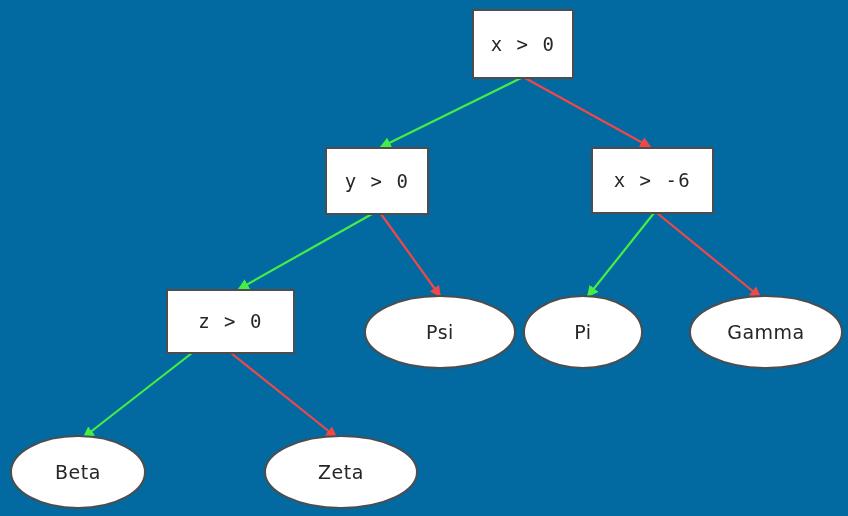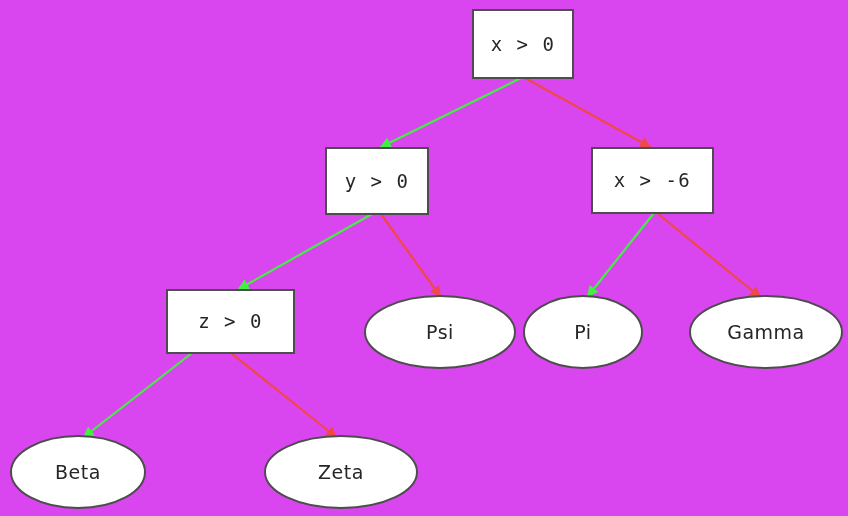--- a/index.html
+++ b/index.html
@@ -46,21 +46,21 @@
     letter-spacing: 0.5px;
   }
   .edge-line {
     stroke-width: 2.2;
     fill: none;
   }
 </style>
 </head>
 <body>
 
-<div id="diagram-root" style="background: #d946ef;">
+<div id="diagram-root" style="background: #0369a1;">
   <svg id="tree-svg" viewBox="0 0 848 516" xmlns="http://www.w3.org/2000/svg">
 
     <defs>
       <marker id="arrow-true" viewBox="0 0 10 10" refX="8.5" refY="5" markerWidth="5.2" markerHeight="5.2" orient="auto-start-reverse">
         <path d="M 0 0 L 10 5 L 0 10 z" fill="#44ee44"></path>
       </marker>
       <marker id="arrow-false" viewBox="0 0 10 10" refX="8.5" refY="5" markerWidth="5.2" markerHeight="5.2" orient="auto-start-reverse">
         <path d="M 0 0 L 10 5 L 0 10 z" fill="#f04848"></path>
       </marker>
     </defs>

